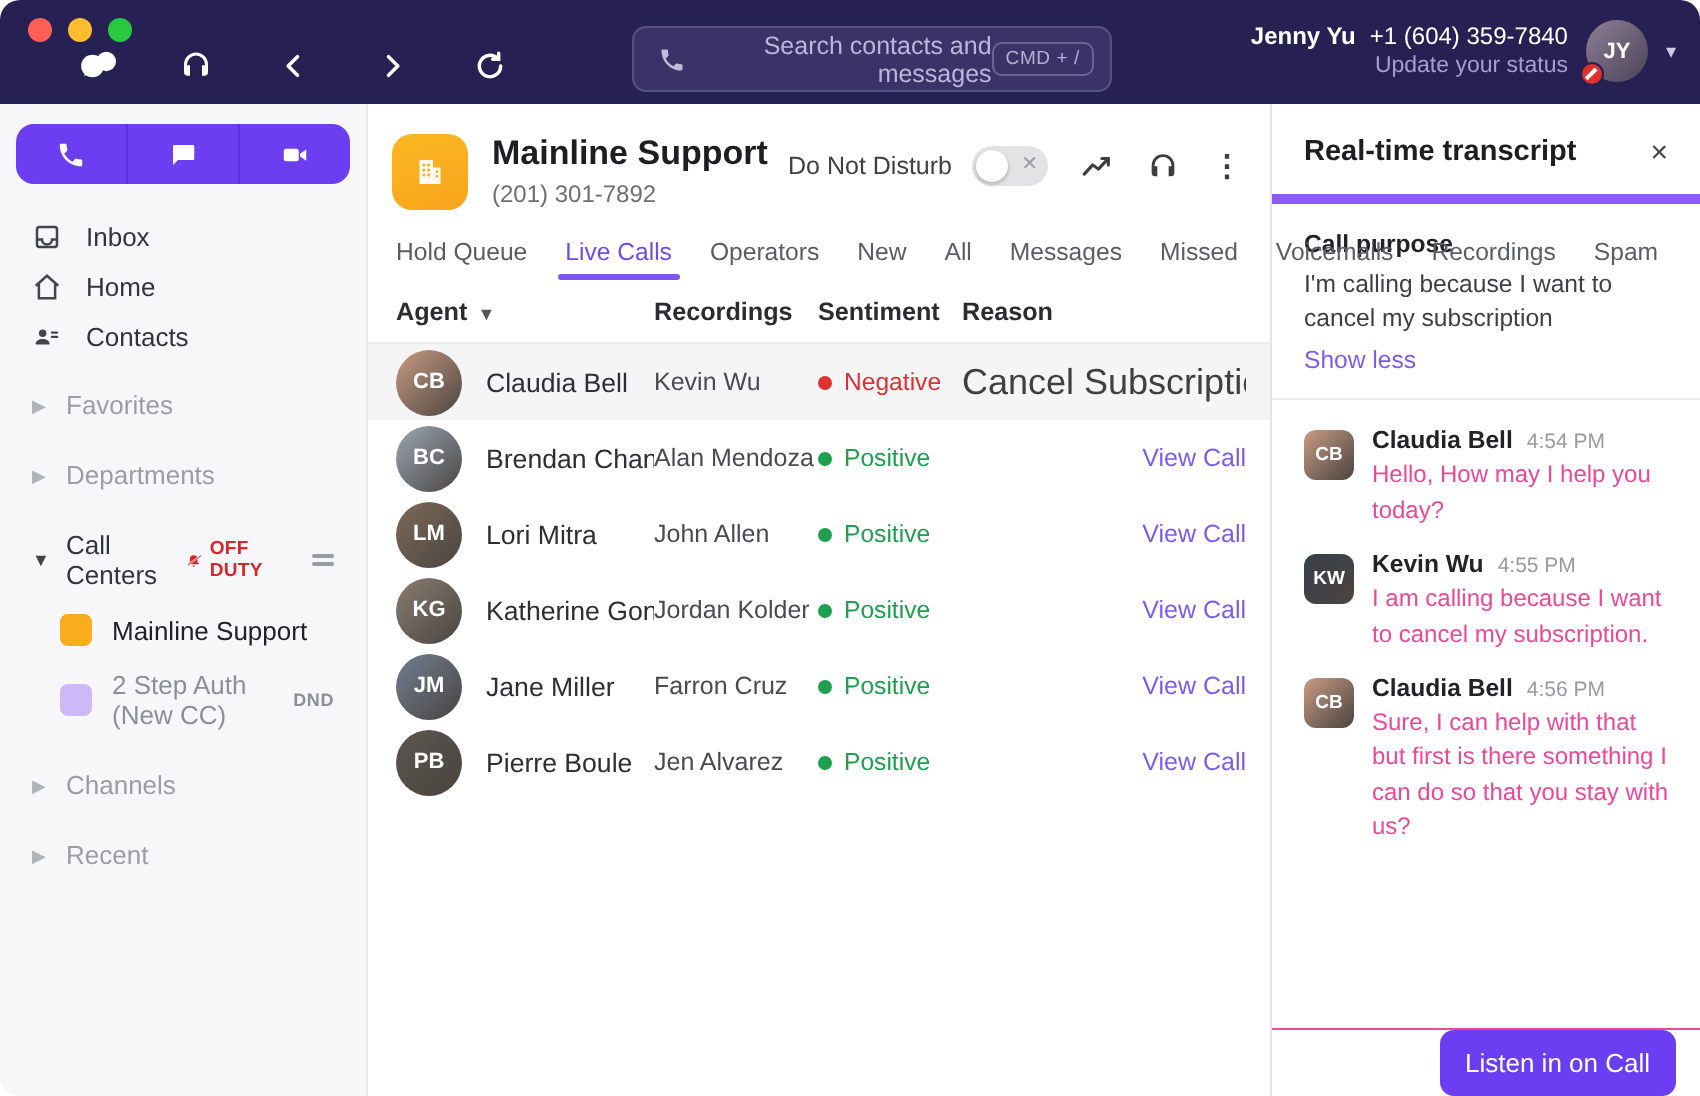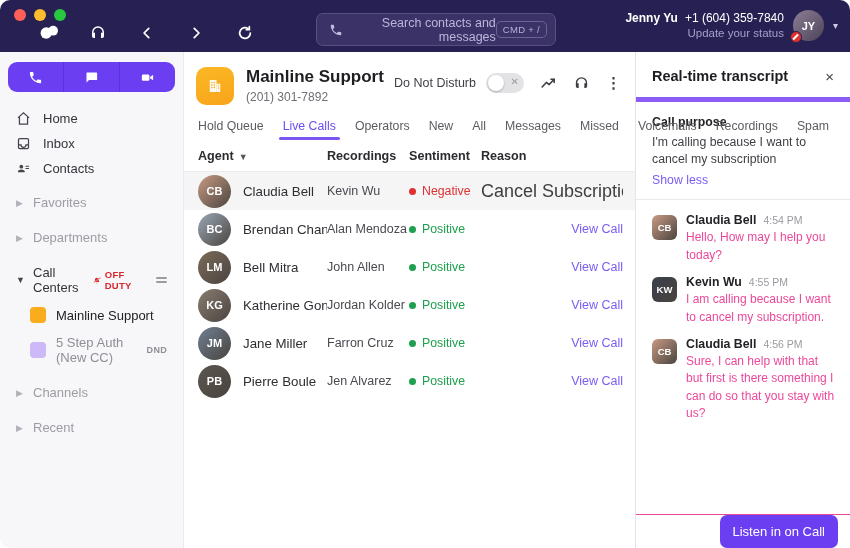--- a/index.html
+++ b/index.html
@@ -194,34 +194,34 @@
           <svg width="17" height="15" viewBox="0 0 24 24" fill="#fff">
               <rect x="3" y="7" width="12" height="10" rx="2"></rect>
               <path d="M16 11l5-3.5v9L16 13z"></path>
             </svg>
         </div>
       </div>
 
       <div class="snav-item">
         <span class="nicon">
             <svg width="15" height="15" viewBox="0 0 24 24" fill="none" stroke="currentColor" stroke-width="2">
-              <path d="M3 11l9-8 9 8"></path>
-              <path d="M5.5 9.5V21h13V9.5"></path>
-            </svg>
-          </span>
-        <span>Home</span>
+              <rect x="4" y="4" width="16" height="16" rx="2"></rect>
+              <path d="M4 14h4a4 4 0 0 0 8 0h4"></path>
+            </svg>
+          </span>
+        <span>Inbox</span>
       </div>
       <div class="snav-item">
         <span class="nicon">
             <svg width="15" height="15" viewBox="0 0 24 24" fill="none" stroke="currentColor" stroke-width="2">
-              <rect x="4" y="4" width="16" height="16" rx="2"></rect>
-              <path d="M4 14h4a4 4 0 0 0 8 0h4"></path>
-            </svg>
-          </span>
-        <span>Inbox</span>
+              <path d="M3 11l9-8 9 8"></path>
+              <path d="M5.5 9.5V21h13V9.5"></path>
+            </svg>
+          </span>
+        <span>Home</span>
       </div>
       <div class="snav-item">
         <span class="nicon">
             <svg width="15" height="15" viewBox="0 0 24 24" fill="currentColor">
               <circle cx="8.5" cy="9" r="3"></circle>
               <path d="M8.5 13.5c-3 0-5.5 1.5-5.5 3.5v1h11v-1c0-2-2.5-3.5-5.5-3.5z"></path>
               <rect x="15" y="7.5" width="6" height="1.8" rx=".9"></rect>
               <rect x="15" y="11" width="6" height="1.8" rx=".9"></rect>
             </svg>
           </span>
@@ -252,21 +252,21 @@
             <i></i>
           </span>
       </div>
 
       <div class="cc-item">
         <span class="cc-swatch" style="background:#F9AD1C;"></span>
         <span class="cc-label-active">Mainline Support</span>
       </div>
       <div class="cc-item">
         <span class="cc-swatch" style="background:#CDB9F7;"></span>
-        <span class="cc-label-muted">5 Step Auth (New CC)</span>
+        <span class="cc-label-muted">2 Step Auth (New CC)</span>
         <span class="dnd-tag">DND</span>
       </div>
 
       <div class="s-section">
         <span class="chev">▶</span>
         <span>Channels</span>
       </div>
       <div class="s-section">
         <span class="chev">▶</span>
         <span>Recent</span>
@@ -363,21 +363,21 @@
       <span>Positive</span>
     </div>
     <div class="cell last">
 
       <span class="view-call">View Call</span>
     </div>
   </div>
           <div class="trow">
     <div class="cell agent">
       <span class="avatar-c" style="background: linear-gradient(135deg, rgb(125, 106, 90), rgb(74, 68, 64));">LM</span>
-      <span class="agent-name">Bell Mitra</span>
+      <span class="agent-name">Lori Mitra</span>
     </div>
     <div class="cell">John Allen</div>
     <div class="cell sentiment sent-pos">
       <span class="dot"></span>
       <span>Positive</span>
     </div>
     <div class="cell last">
 
       <span class="view-call">View Call</span>
     </div>

